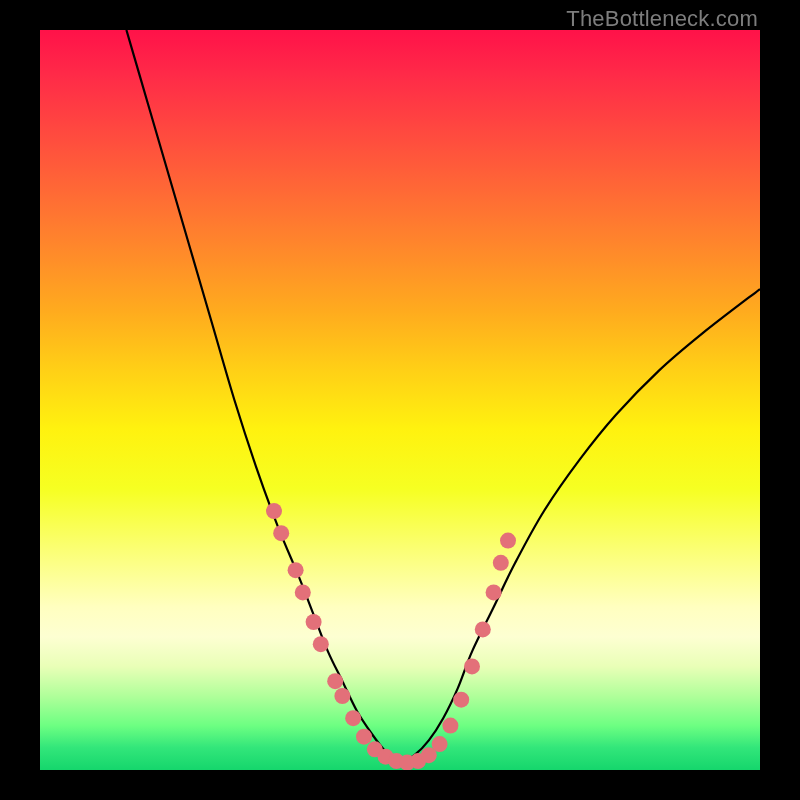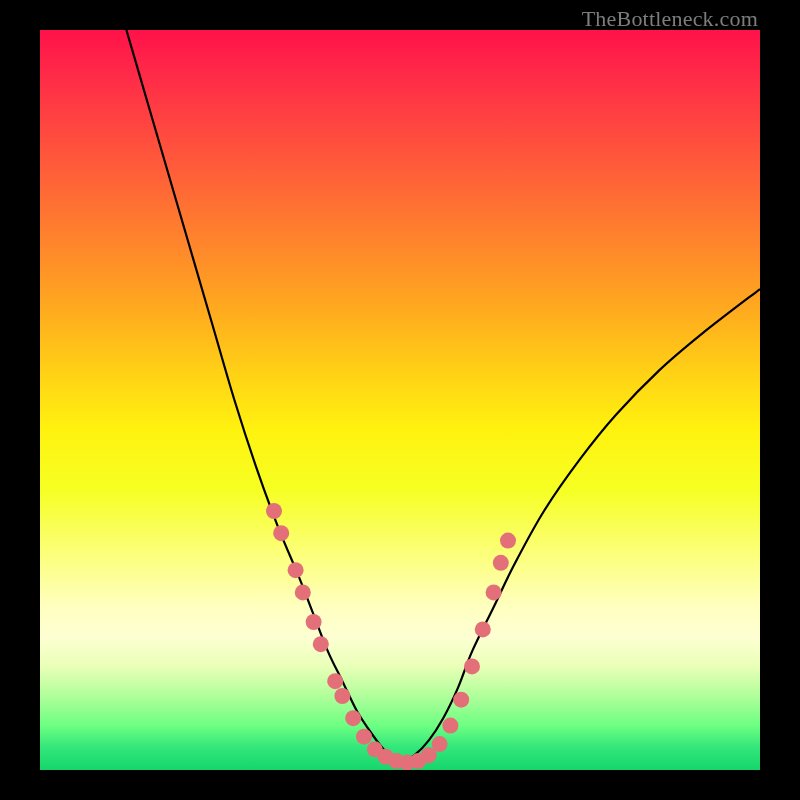--- a/index.html
+++ b/index.html
@@ -47,21 +47,20 @@
     );
   }
   .attribution {
     position: absolute;
     top: 6px;
     right: 42px;
     color: #7d7d7d;
     font-size: 22px;
     font-weight: 500;
     letter-spacing: 0.2px;
-    font-family: Liberation Serif, serif;
   }
   svg.curve {
     position: absolute;
     left: 0;
     top: 0;
     width: 720px;
     height: 740px;
   }
   .dot {
     fill: #e37079;

